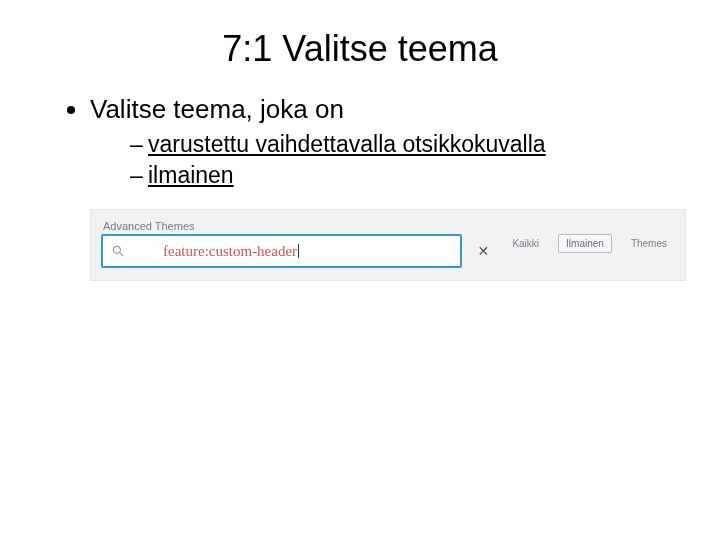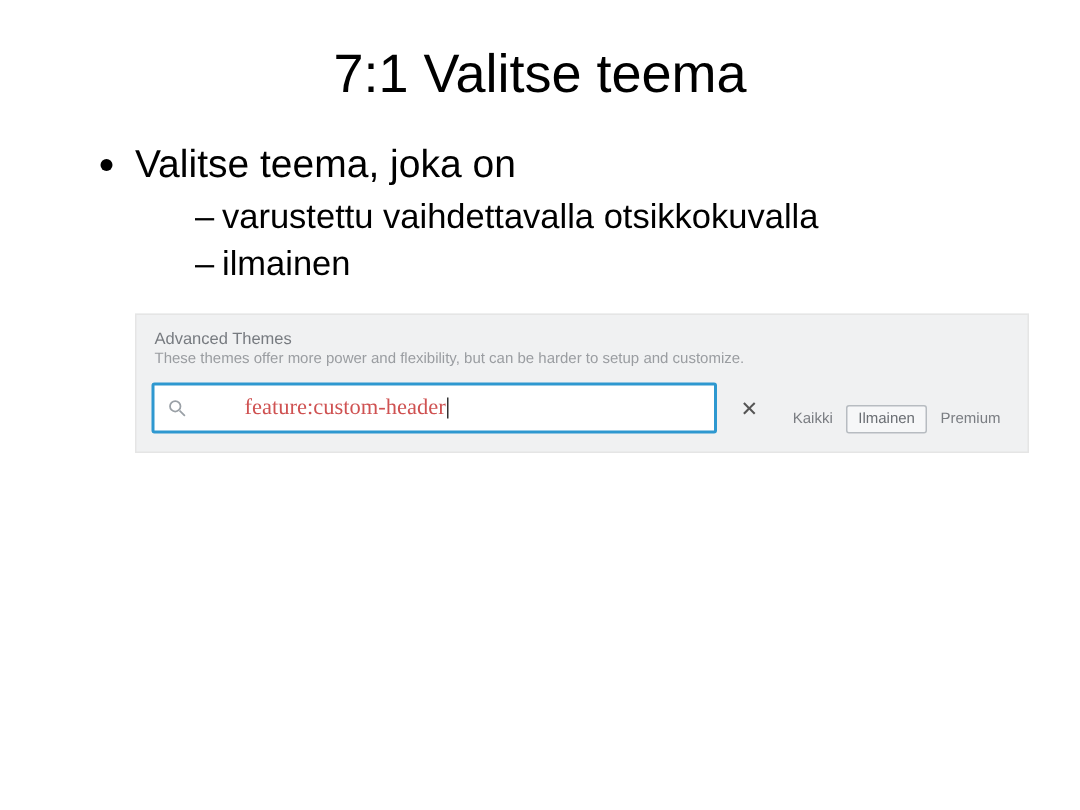--- a/index.html
+++ b/index.html
@@ -36,20 +36,21 @@
   ul.level1 > li {
     font-size: 26px;
     line-height: 1.35;
     color: #000;
     margin: 0 0 2px 0;
   }
   ul.level2 {
     margin: 2px 0 16px 0;
     padding: 0 0 0 40px;
     list-style: none;
+    text-decoration: underline;
   }
   ul.level2 > li {
     font-size: 23px;
     line-height: 1.35;
     color: #000;
     position: relative;
     padding-left: 18px;
     margin: 0;
   }
   ul.level2 > li::before {
@@ -117,22 +118,22 @@
     display: flex;
     align-items: center;
     justify-content: center;
     background: #f0f1f2;
     color: #555;
     font-size: 14px;
   }
   .filter-group {
     flex: 0 0 auto;
     display: flex;
-    align-items: flex-end;
-    gap: 1px;
+    align-items: flex-start;
+    gap: 11px;
     height: 34px;
   }
   .filter-btn {
     font-size: 10px;
     color: #7a7d82;
     padding: 3px 7px;
     border: 1px solid transparent;
     border-radius: 2px;
     background: transparent;
   }
@@ -155,37 +156,36 @@
         <span>Valitse teema, joka on</span>
         <ul class="level2">
           <li>varustettu vaihdettavalla otsikkokuvalla</li>
           <li>ilmainen</li>
         </ul>
       </li>
     </ul>
 
     <div class="panel">
       <div class="panel-title">Advanced Themes</div>
-      <div class="panel-sub">These themes offer more power and flexibility, but can be harder to setup and customize.</div>
 
       <div class="searchbar-row">
         <div class="searchbox">
           <svg class="search-icon" viewBox="0 0 24 24" fill="none" stroke="#9aa0a6" stroke-width="2">
             <circle cx="10" cy="10" r="6"></circle>
             <line x1="15" y1="15" x2="21" y2="21"></line>
           </svg>
           <span class="search-text">feature:custom-header</span>
         </div>
 
         <div class="close-box">
           <span>✕</span>
         </div>
 
         <div class="filter-group">
           <span class="filter-btn">Kaikki</span>
           <span class="filter-btn selected">Ilmainen</span>
-          <span class="filter-btn">Premium</span>
+          <span class="filter-btn">Themes</span>
         </div>
       </div>
     </div>
   </div>
 
 </div>
 
 </body></html>

